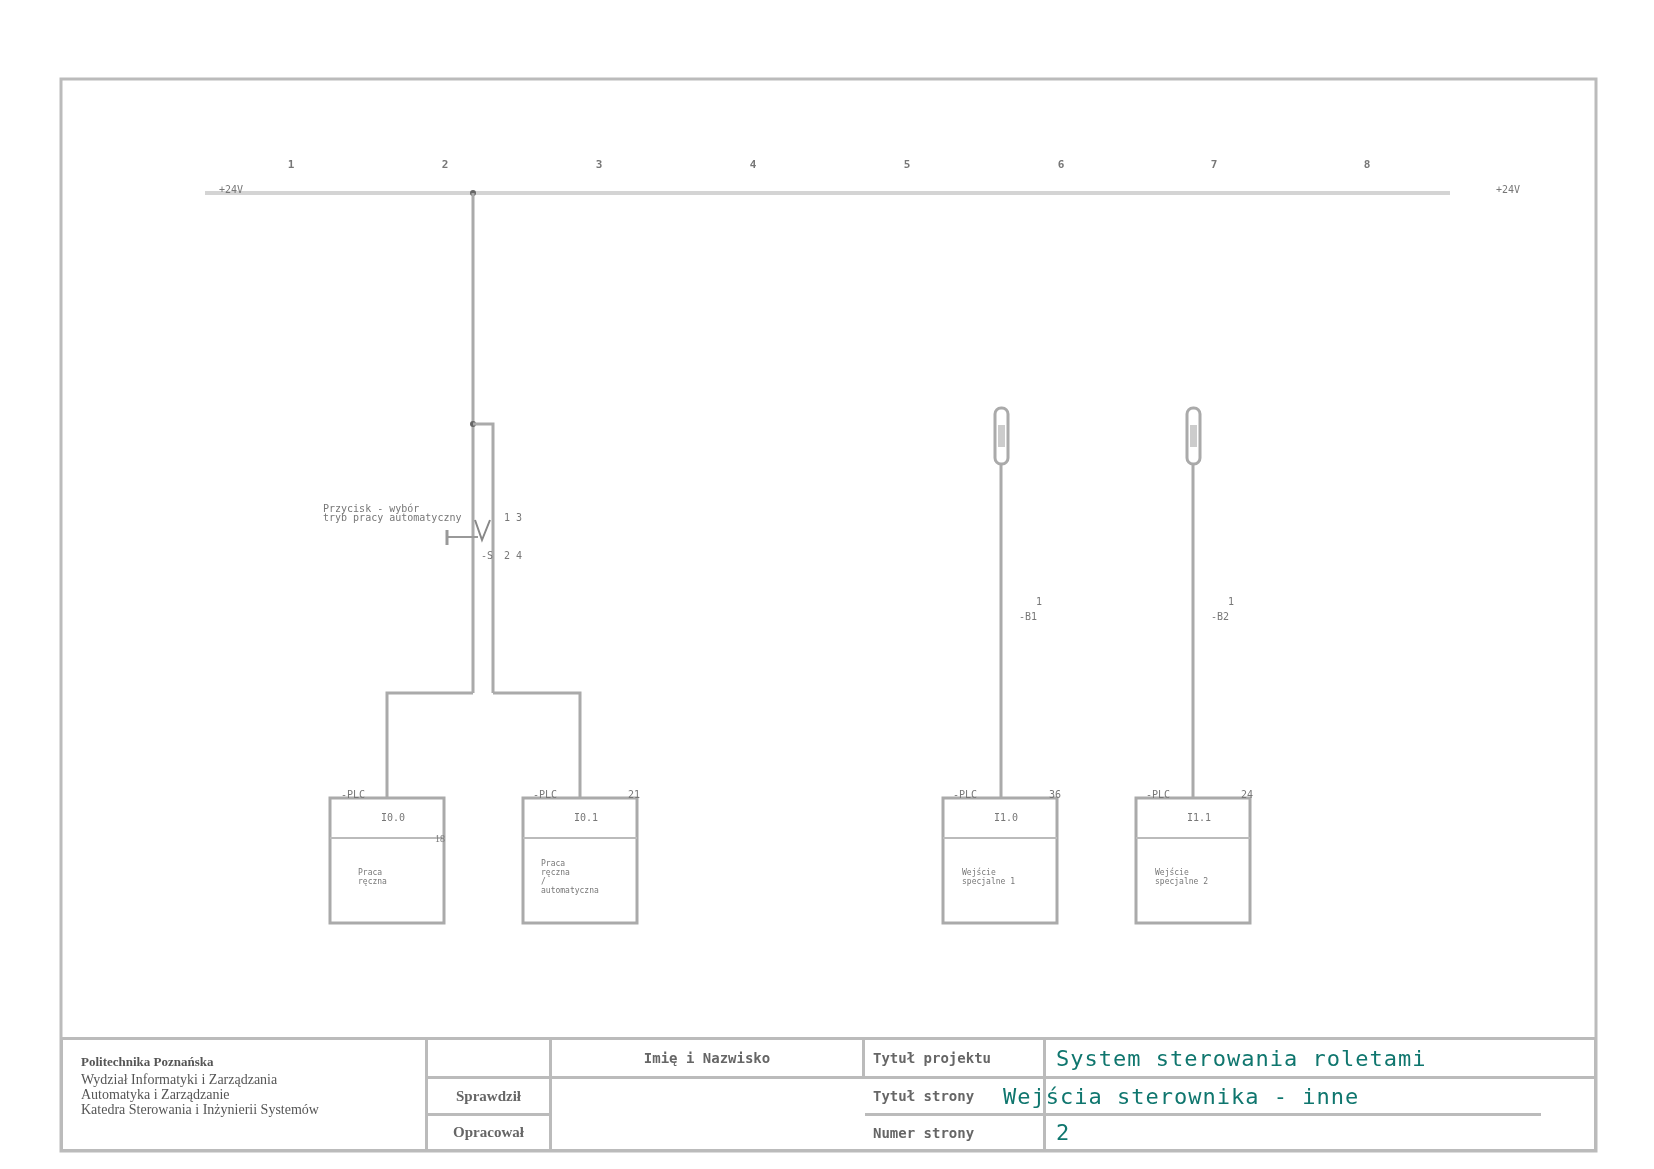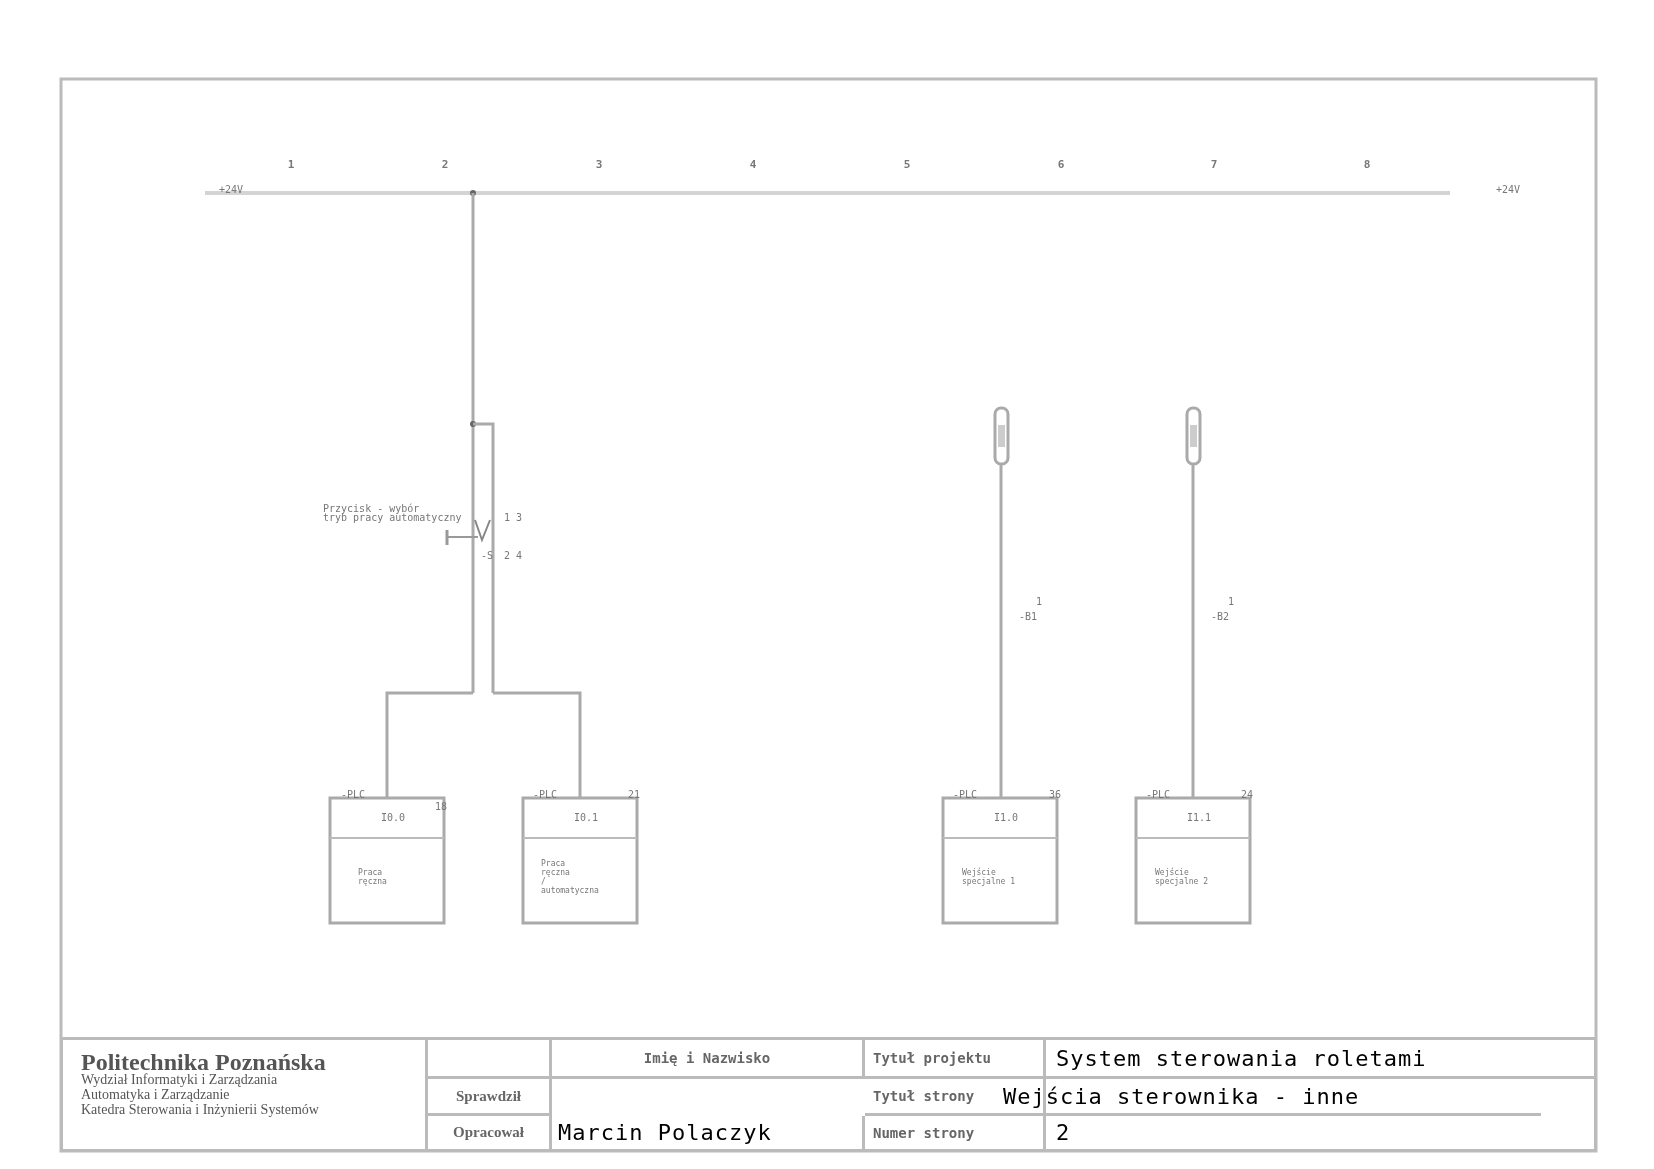--- a/index.html
+++ b/index.html
@@ -4,26 +4,26 @@
 <style>
   html,body{margin:0;padding:0;background:#ffffff;}
   body{width:1654px;height:1169px;position:relative;overflow:hidden;font-family:"DejaVu Sans Mono",monospace;color:#555;}
   svg.schem{position:absolute;left:0;top:0;}
   .lbl{position:absolute;font-family:"DejaVu Sans Mono",monospace;color:#666;white-space:nowrap;}
   .colnum{font-size:11px;font-weight:bold;color:#777;transform:translateX(-50%);}
   .tiny{font-size:10px;color:#777;margin-left:41px;}
   .boxtxt{font-size:8px;color:#777;line-height:9px;}
   .tb{position:absolute;left:60px;top:1037px;width:1537px;height:115px;border:3px solid #bbb;box-sizing:border-box;}
   .tb-inst{position:absolute;left:0;top:0;width:365px;height:109px;border-right:3px solid #bbb;padding:12px 0 0 18px;box-sizing:border-box;font-family:"Liberation Serif",serif;color:#555;}
-  .tb-inst .big{font-size:24px;font-weight:bold;line-height:20px;}
+  .tb-inst .big{font-size:13px;font-weight:bold;line-height:20px;}
   .tb-inst .sm{font-size:14px;line-height:15px;}
   .cell{position:absolute;box-sizing:border-box;border-right:3px solid #bbb;border-bottom:3px solid #bbb;display:flex;align-items:center;overflow:hidden;}
   .serif{font-family:"Liberation Serif",serif;font-weight:bold;font-size:15px;color:#666;justify-content:center;}
   .mono-b{font-family:"DejaVu Sans Mono",monospace;font-weight:bold;font-size:14px;color:#666;}
-  .mono-v{font-family:"DejaVu Sans Mono",monospace;font-size:22px;color:#000000;letter-spacing:1px;padding-left:10px;}
+  .mono-v{font-family:"DejaVu Sans Mono",monospace;font-size:22px;color:#0f766e;letter-spacing:1px;padding-left:10px;}
 </style>
 </head>
 <body>
 
 <svg class="schem" width="1654" height="1169">
 
   <rect x="61" y="79" width="1535" height="1072" fill="none" stroke="#bbb" stroke-width="3"></rect>
 
   <line x1="205" y1="193" x2="1450" y2="193" stroke="#d4d4d4" stroke-width="4"></line>
   <circle cx="473" cy="193" r="3" fill="#666"></circle>
@@ -78,21 +78,21 @@
 <div class="lbl tiny" style="left:463px;top:512px;">1  3</div>
 <div class="lbl tiny" style="left:440px;top:550px;">-S</div>
 <div class="lbl tiny" style="left:463px;top:550px;">2  4</div>
 
 <div class="lbl tiny" style="left:978px;top:611px;">-B1</div>
 <div class="lbl tiny" style="left:995px;top:596px;">1</div>
 <div class="lbl tiny" style="left:1170px;top:611px;">-B2</div>
 <div class="lbl tiny" style="left:1187px;top:596px;">1</div>
 
 <div class="lbl tiny" style="left:300px;top:789px;">-PLC</div>
-<div class="lbl tiny" style="left:394px;top:801px;">18</div>
+<div class="lbl tiny" style="left:394px;top:833px;font-family:Liberation Serif, serif;">18</div>
 <div class="lbl tiny" style="left:340px;top:812px;">I0.0</div>
 <div class="lbl boxtxt" style="left:358px;top:868px;">
   <div>Praca</div>
     <div>ręczna</div>
 </div>
 
 <div class="lbl tiny" style="left:492px;top:789px;">-PLC</div>
 <div class="lbl tiny" style="left:587px;top:789px;">21</div>
 <div class="lbl tiny" style="left:533px;top:812px;">I0.1</div>
 <div class="lbl boxtxt" style="left:541px;top:859px;">
@@ -124,21 +124,20 @@
     <div class="sm">Wydział Informatyki i Zarządzania</div>
     <div class="sm">Automatyka i Zarządzanie</div>
     <div class="sm">Katedra Sterowania i Inżynierii Systemów</div>
   </div>
 
   <div class="cell serif" style="left:365px;top:0;width:124px;height:39px;"></div>
   <div class="cell serif" style="left:365px;top:39px;width:124px;height:37px;">Sprawdził</div>
   <div class="cell serif" style="left:365px;top:76px;width:124px;height:33px;border-bottom:none;">Opracował</div>
 
   <div class="cell mono-b" style="left:489px;top:0;width:313px;height:39px;justify-content:center;text-align:right;">Imię i Nazwisko</div>
-  <div class="cell mono-v" style="left:489px;top:76px;width:313px;height:33px;border-bottom:none;padding-left:6px;">Marcin Polaczyk</div>
 
   <div class="cell mono-b" style="left:802px;top:0;width:181px;height:39px;padding-left:8px;">Tytuł projektu</div>
   <div class="cell mono-b" style="left:802px;top:39px;width:181px;height:37px;padding-left:8px;">Tytuł strony</div>
   <div class="cell mono-b" style="left:802px;top:76px;width:181px;height:33px;border-bottom:none;padding-left:8px;">Numer strony</div>
 
   <div class="cell mono-v" style="left:983px;top:0;width:548px;height:39px;border-right:none;">System sterowania roletami</div>
   <div class="cell mono-v" style="left:930px;top:39px;width:548px;height:37px;border-right:none;">Wejścia sterownika - inne</div>
   <div class="cell mono-v" style="left:983px;top:76px;width:548px;height:33px;border-right:none;border-bottom:none;">2</div>
 </div>
 

